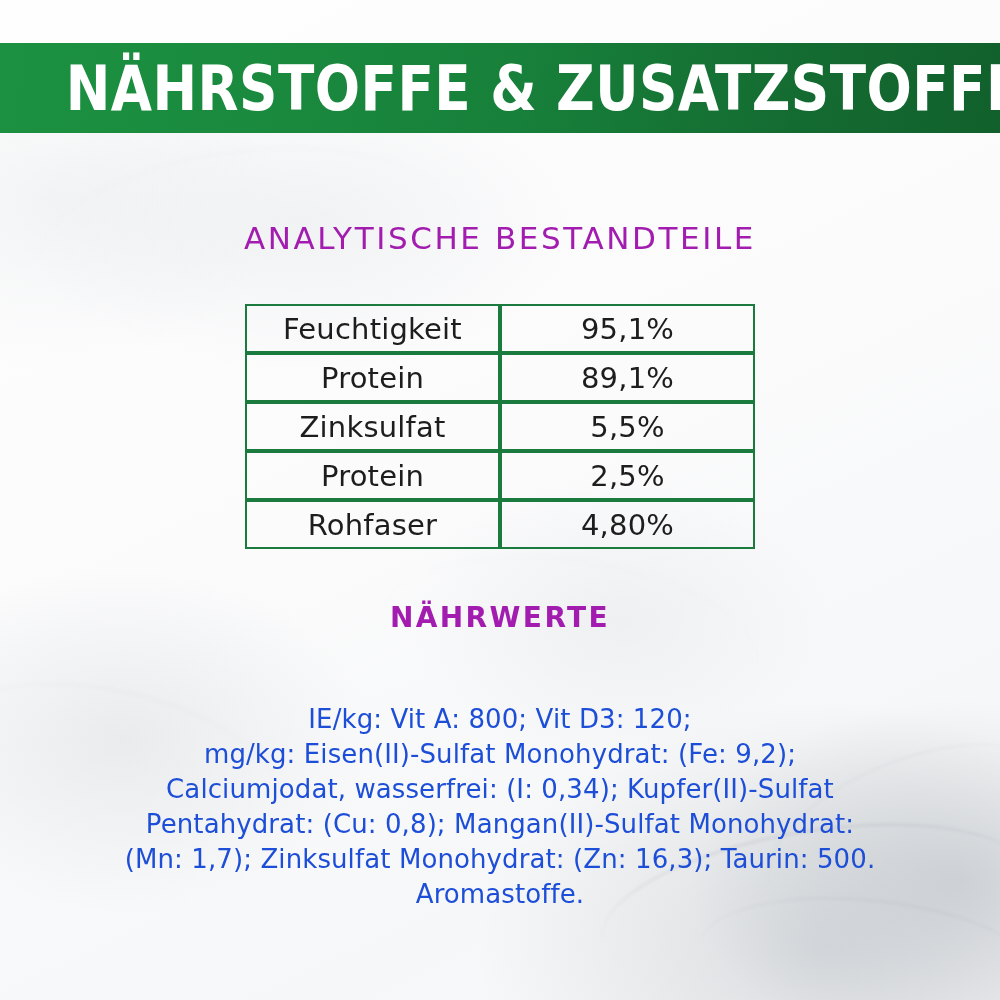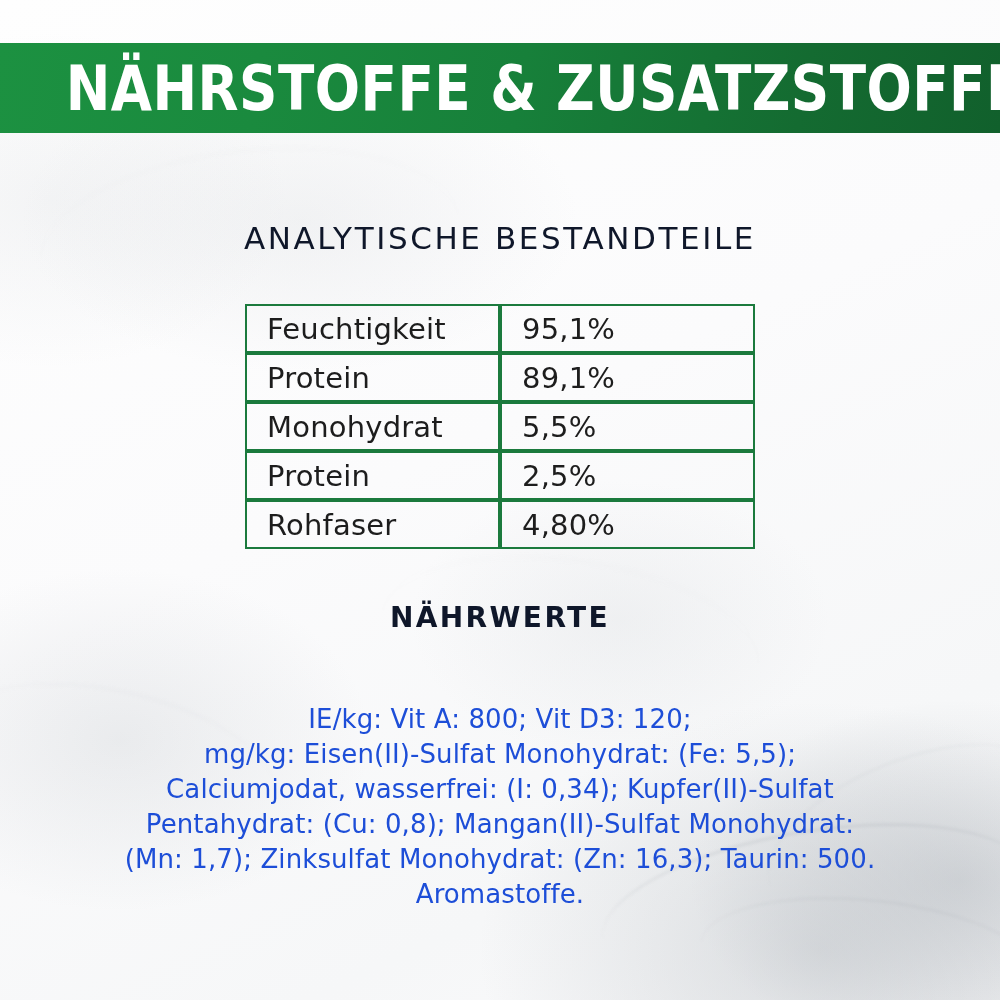--- a/index.html
+++ b/index.html
@@ -107,21 +107,21 @@
     transform-origin: left center;
     white-space: nowrap;
   }
 
   
   .section-heading {
     position: absolute;
     left: 0;
     width: 1000px;
     text-align: center;
-    color: #0f172a;
+    color: #a21caf;
     font-family: "DejaVu Sans", "Liberation Sans", sans-serif;
     font-weight: 400;
     white-space: nowrap;
   }
   #heading-analytische {
     top: 220px;
     font-size: 31px;
     letter-spacing: 2.6px;
   }
   #heading-naehrwerte {
@@ -137,20 +137,21 @@
     left: 245px;
     top: 304px;
     width: 510px;
     border-collapse: separate;
     border-spacing: 0;
     table-layout: fixed;
   }
   .nutrition-table tr { height: 49px; }
   .nutrition-table td {
     border: 2px solid #1b7a3d;
+    text-align: center;
     vertical-align: middle;
     font-family: "DejaVu Sans", "Liberation Sans", sans-serif;
     font-size: 29px;
     font-weight: 400;
     color: #1d1d1d;
     background: transparent;
     padding: 0 20px;
     width: 50%;
     letter-spacing: 0.2px;
   }
@@ -194,38 +195,38 @@
     <tbody>
       <tr>
         <td>Feuchtigkeit</td>
         <td>95,1%</td>
       </tr>
       <tr>
         <td>Protein</td>
         <td>89,1%</td>
       </tr>
       <tr>
-        <td>Monohydrat</td>
+        <td>Zinksulfat</td>
         <td>5,5%</td>
       </tr>
       <tr>
         <td>Protein</td>
         <td>2,5%</td>
       </tr>
       <tr>
         <td>Rohfaser</td>
         <td>4,80%</td>
       </tr>
     </tbody>
   </table>
 
   <div class="section-heading" id="heading-naehrwerte">NÄHRWERTE</div>
 
   <div class="nutrients-body">
     <span class="line">IE/kg: Vit A: 800; Vit D3: 120;</span>
-    <span class="line">mg/kg: Eisen(II)-Sulfat Monohydrat: (Fe: 5,5);</span>
+    <span class="line">mg/kg: Eisen(II)-Sulfat Monohydrat: (Fe: 9,2);</span>
     <span class="line">Calciumjodat, wasserfrei: (I: 0,34); Kupfer(II)-Sulfat</span>
     <span class="line">Pentahydrat: (Cu: 0,8); Mangan(II)-Sulfat Monohydrat:</span>
     <span class="line">(Mn: 1,7); Zinksulfat Monohydrat: (Zn: 16,3); Taurin: 500.</span>
     <span class="line">Aromastoffe.</span>
   </div>
 
 </div>
 
 </body></html>

